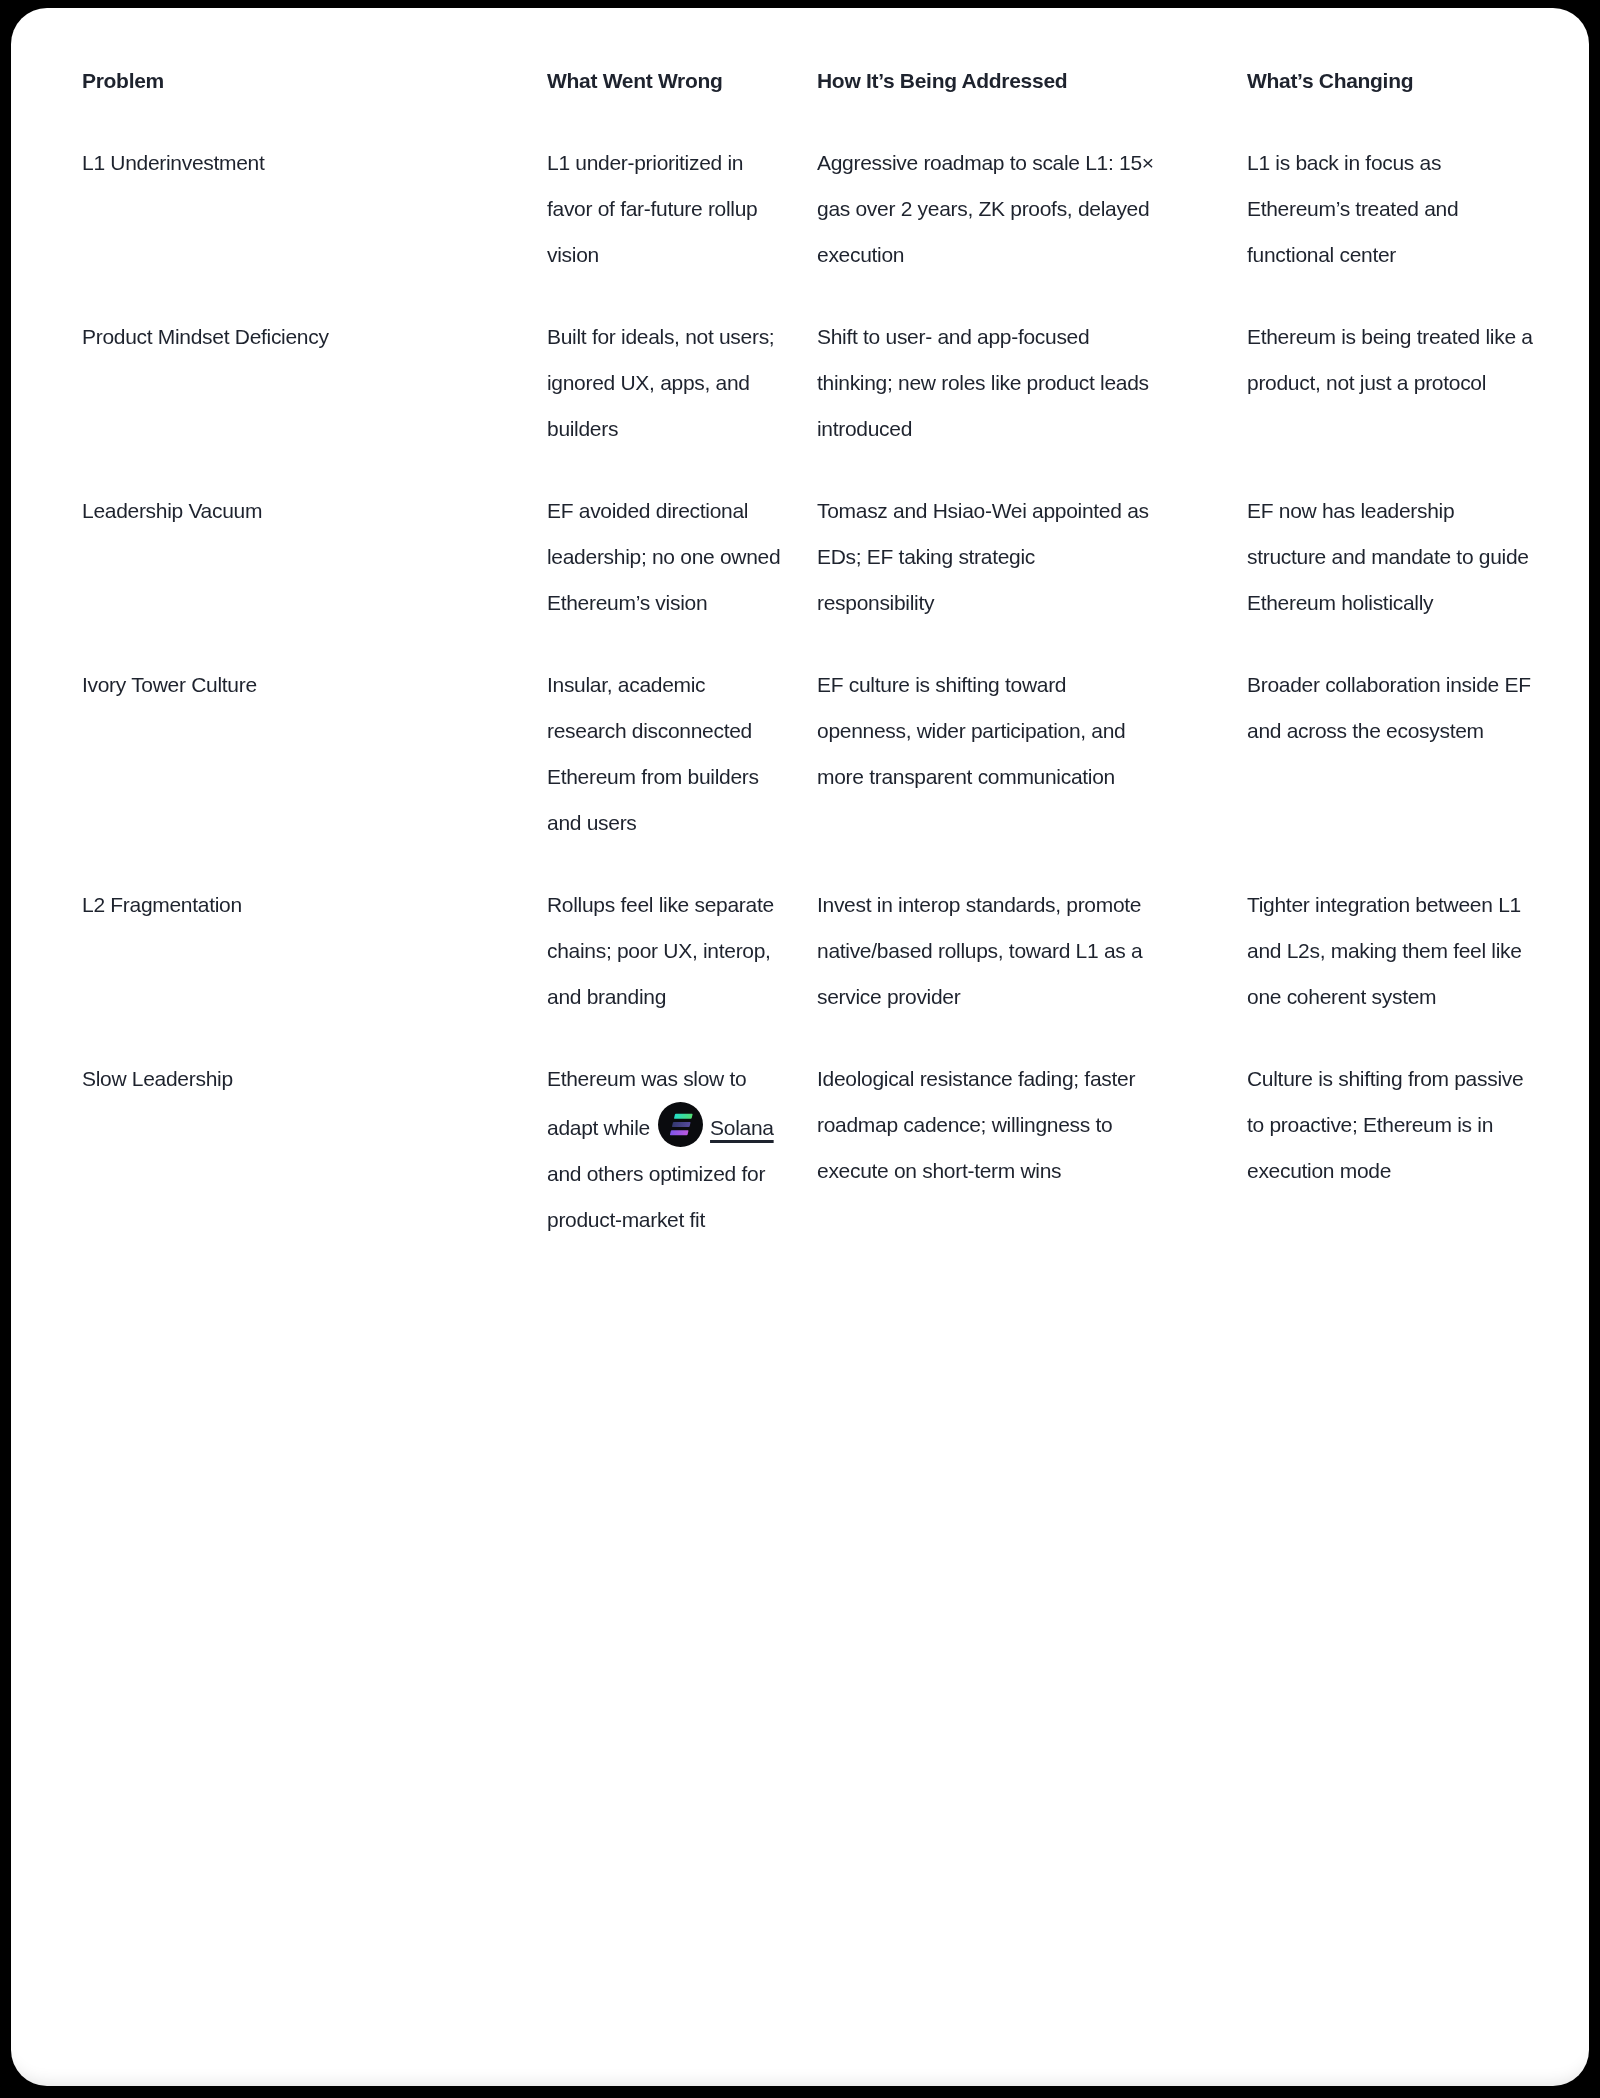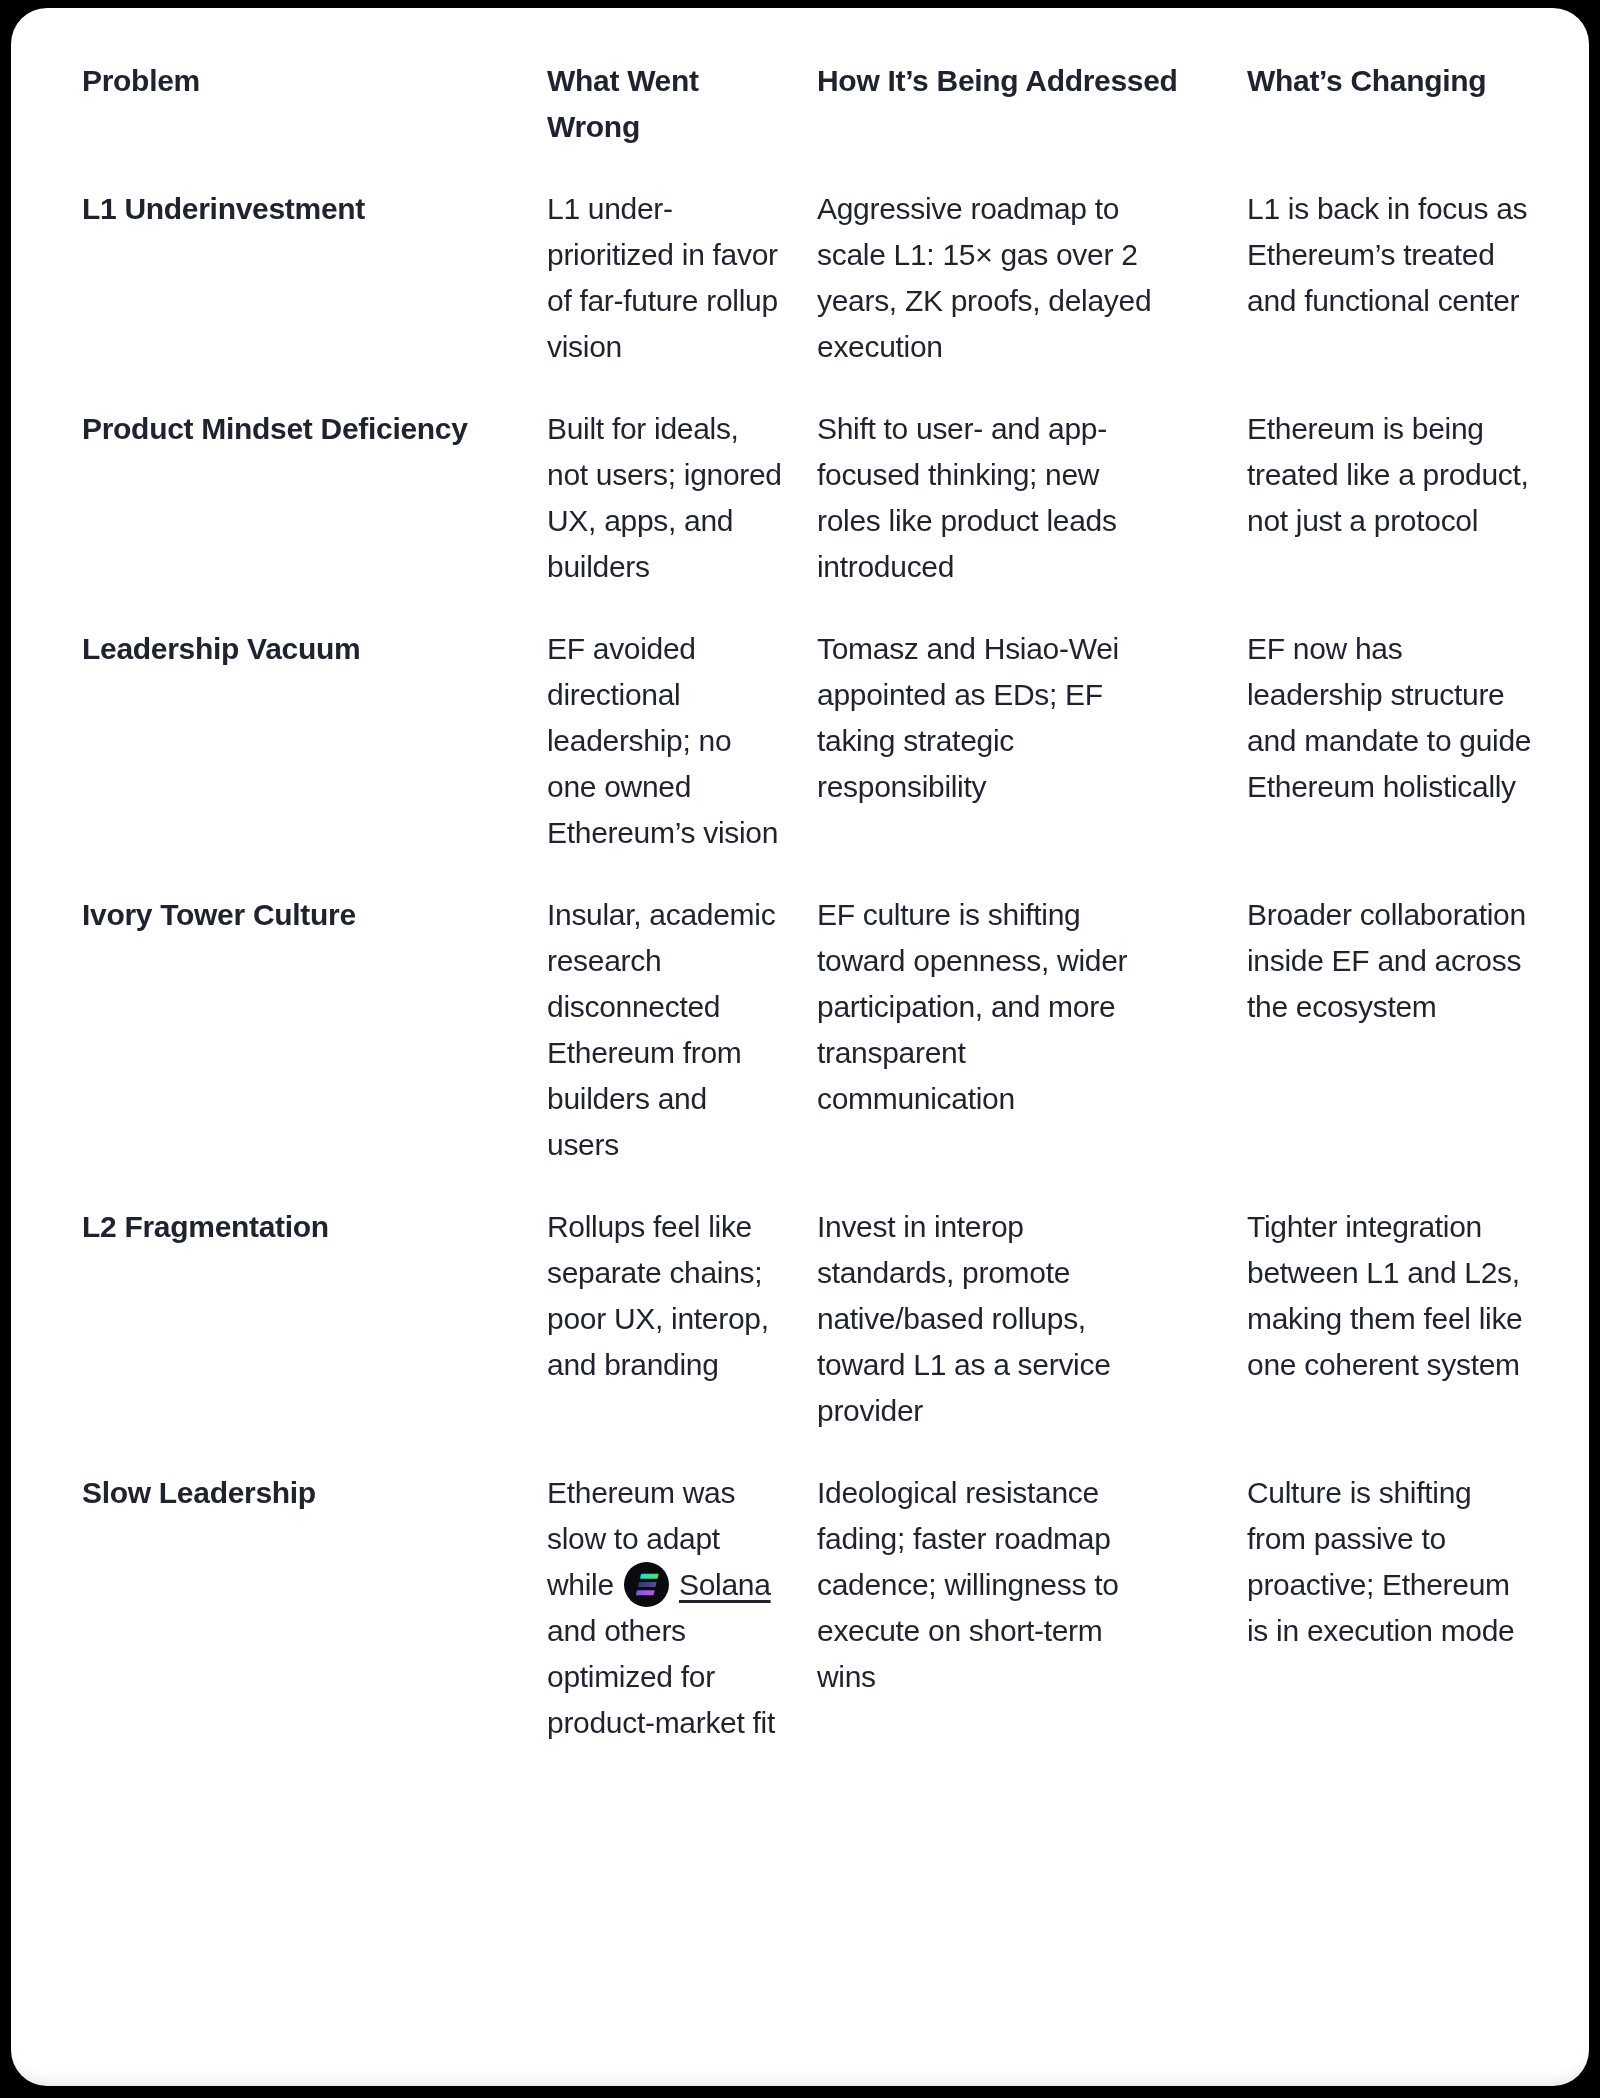--- a/index.html
+++ b/index.html
@@ -24,28 +24,28 @@
     box-shadow: inset 0 -16px 18px -16px rgba(0,0,0,0.15);
   }
   table.cmp {
     width: 100%;
     border-collapse: collapse;
     table-layout: fixed;
   }
   th, td {
     vertical-align: top;
     text-align: left;
-    font-size: 30px;
+    font-size: 21px;
     line-height: 46px;
     color: #1e232e;
     letter-spacing: -0.3px;
     padding: 0 30px 36px 0;
   }
   th { font-weight: 700; }
-  td.problem { font-weight: 700; }
+  td.problem { font-weight: 400; }
   col.c1 { width: 465px; }
   col.c2 { width: 270px; }
   col.c3 { width: 430px; }
   th.h3 { white-space: nowrap; }
   .col2 { padding-right: 35px; }
   .col3 { padding-right: 90px; margin-top: 36px; }
   .col4 { padding-right: 16px; margin-top: 46px; }
   tr.last td { padding-bottom: 0; }
   .sol-icon {
     display: inline-block;

